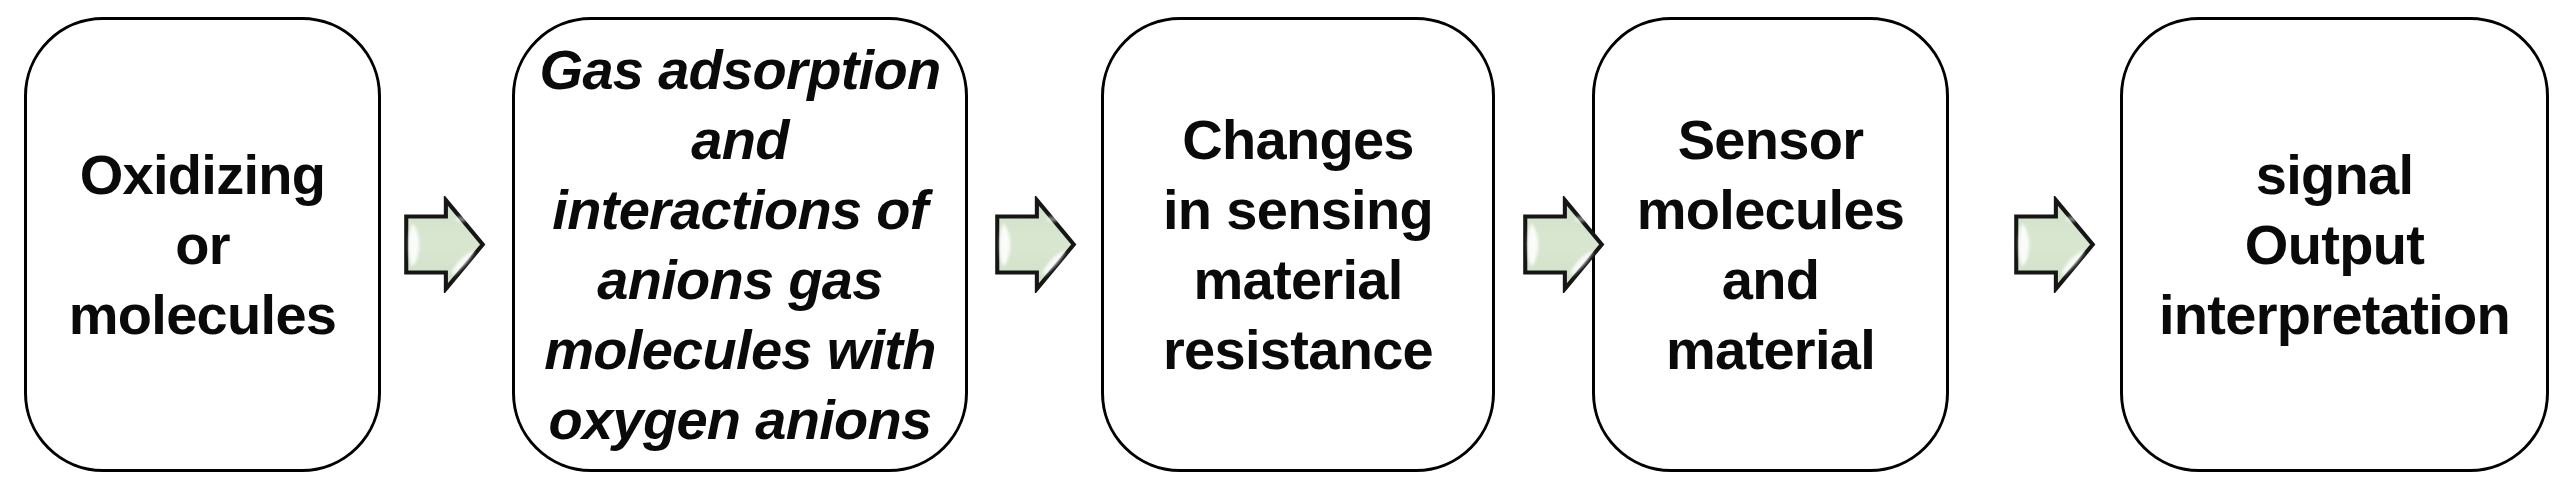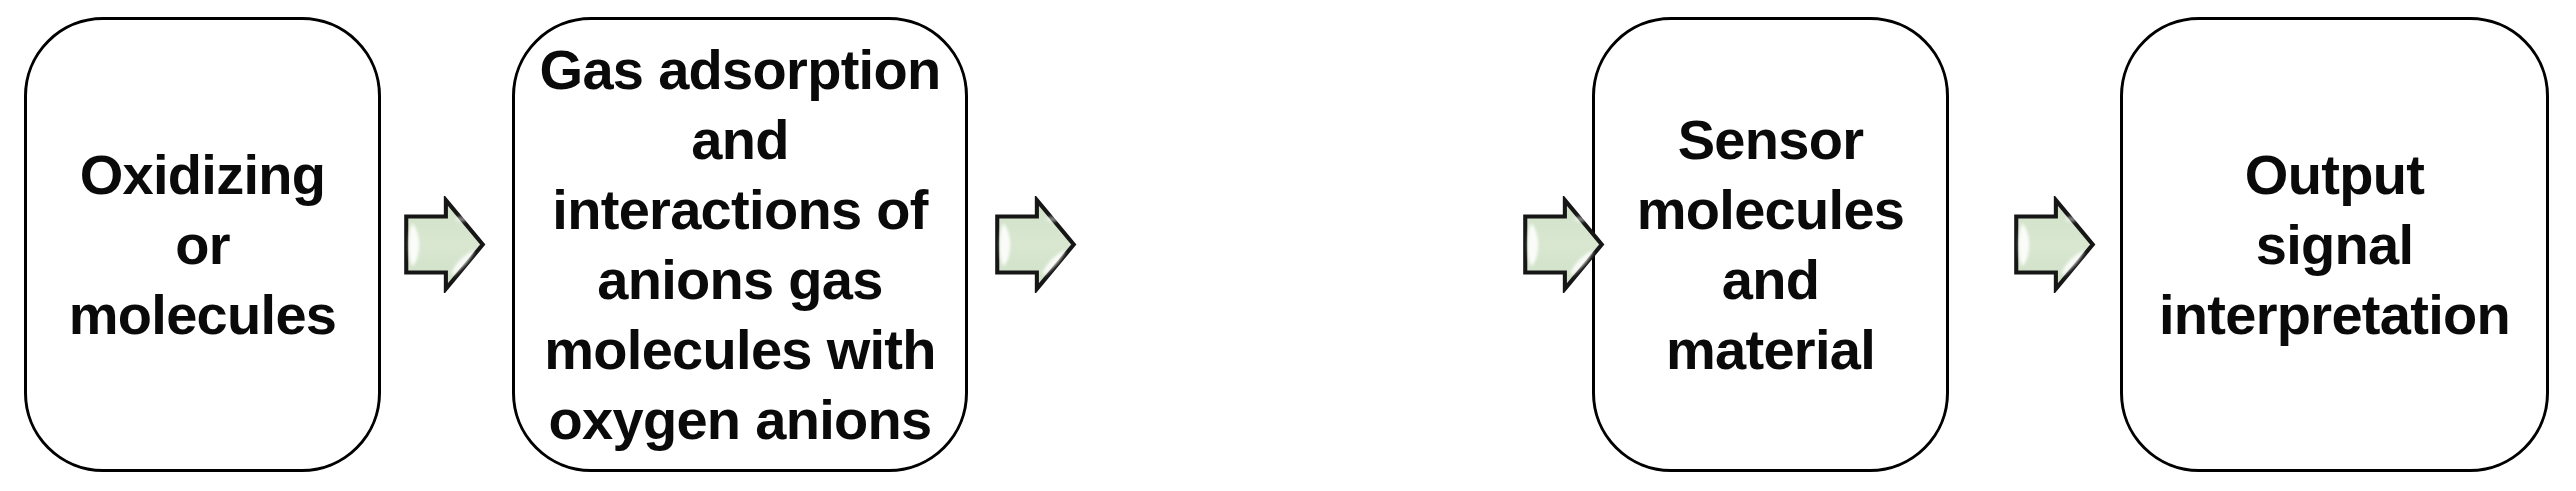--- a/index.html
+++ b/index.html
@@ -45,21 +45,21 @@
   }
   .box-text .line{white-space:nowrap;}
   .arrow{
     position:absolute;
     top:196px;
     width:85px;
     height:97px;
   }
   
   .b0{left:24px;  width:357px;justify-content:center;}
-  .b1{left:512px; width:456px;}
+  .b1{left:512px; width:456px;font-style:italic;}
   .b2{left:1101px;width:394px;}
   .b3{left:1592px;width:357px;}
   .b4{left:2120px;width:429px;}
   
   .a0{left:402px;}
   .a1{left:993px;}
   .a2{left:1521px;}
   .a3{left:2012px;}
 </style>
 </head>
@@ -92,34 +92,42 @@
     <div class="box-text">
         <div class="line">Gas adsorption</div>
         <div class="line">and</div>
         <div class="line">interactions of</div>
         <div class="line">anions gas</div>
         <div class="line">molecules with</div>
         <div class="line">oxygen anions</div>
       </div>
   </div>
 
+  <div class="box b2">
+    <div class="box-text">
+        <div class="line">Changes</div>
+        <div class="line">in sensing</div>
+        <div class="line">material</div>
+        <div class="line">resistance</div>
+      </div>
+  </div>
 
   <div class="box b3">
     <div class="box-text">
         <div class="line">Sensor</div>
         <div class="line">molecules</div>
         <div class="line">and</div>
         <div class="line">material</div>
       </div>
   </div>
 
   <div class="box b4">
     <div class="box-text">
+        <div class="line">signal</div>
         <div class="line">Output</div>
-        <div class="line">signal</div>
         <div class="line">interpretation</div>
       </div>
   </div>
 
   <svg class="arrow a0" viewBox="0 0 124 142">
     <path d="M6,30 L64,30 L64,6 L118,71 L64,136 L64,112 L6,112 Z" fill="url(#agrad)" stroke="var(--arrow-outline)" stroke-width="6" stroke-linejoin="miter"></path>
     <path d="M15,40 C28,54 28,90 15,103 C8,90 8,54 15,40 Z" fill="var(--arrow-highlight)" opacity="0.9" filter="url(#asoft)"></path>
     <path d="M72,113 C78,98 92,85 106,79 C101,93 86,107 75,116 Z" fill="var(--arrow-highlight)" opacity="0.85" filter="url(#asoft)"></path>
     <ellipse cx="86" cy="34" rx="9" ry="4" fill="var(--arrow-highlight)" opacity="0.45" filter="url(#asoft)"></ellipse>
   </svg>

